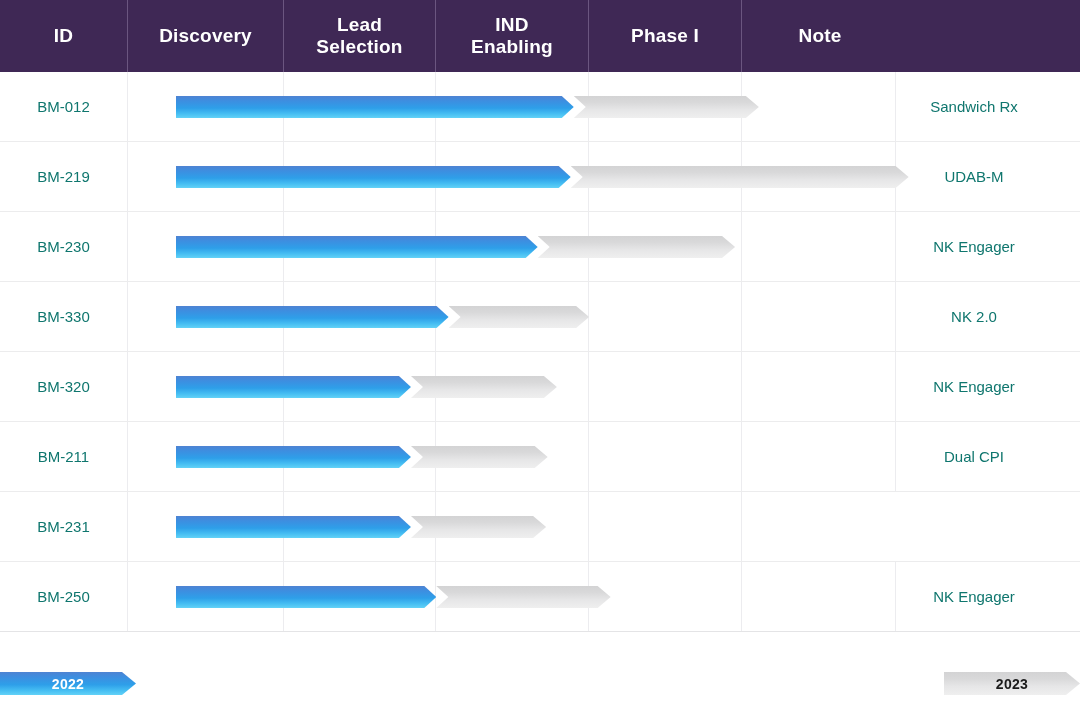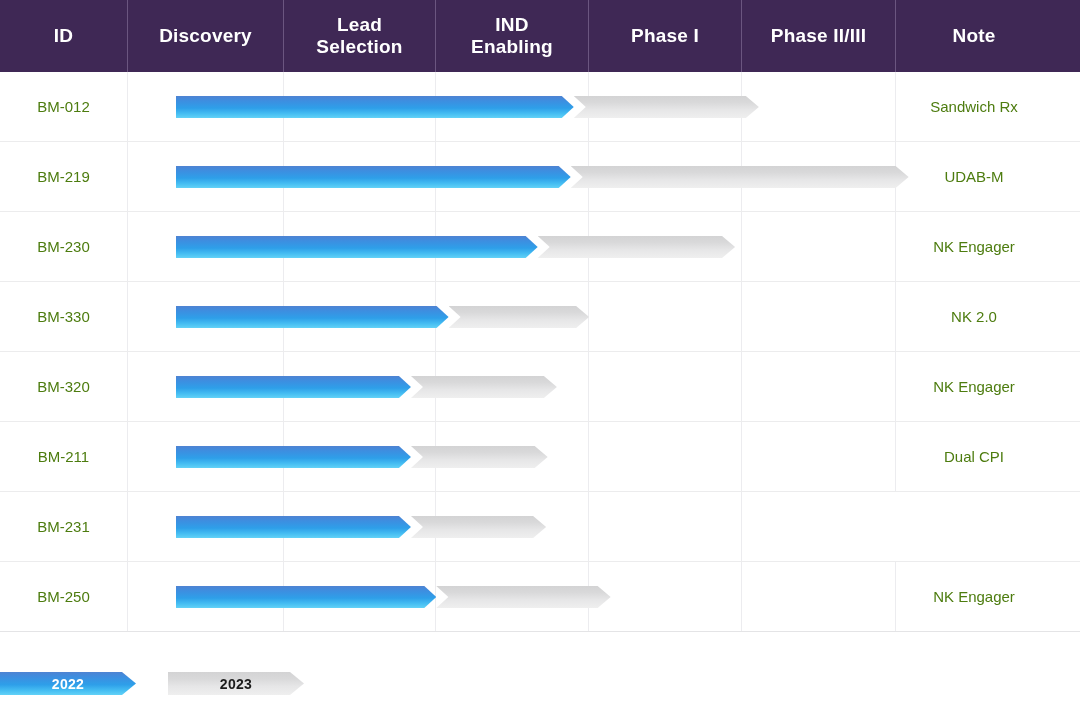--- a/index.html
+++ b/index.html
@@ -58,21 +58,21 @@
     border-right: 1px solid #ececef;
     display: flex;
     align-items: center;
     justify-content: center;
     position: relative;
   }
   .td:last-child { border-right: none; }
 
   .cell-text {
     font-size: 15px;
-    color: #4d7c0f;
+    color: #0f766e;
     font-weight: 500;
     text-align: center;
     white-space: nowrap;
   }
 
   
   .c-id    { width: 128px; }
   .c-p1    { width: 156px; }
   .c-p2    { width: 152px; }
   .c-p3    { width: 153px; }
@@ -122,21 +122,21 @@
     z-index: 1;
   }
 
   
   #legend {
     position: absolute;
     left: 0;
     top: 672px;
     width: 1080px;
     display: flex;
-    justify-content: flex-start;
+    justify-content: space-between;
     gap: 32px;
   }
   .legend-item {
     position: relative;
     width: 136px;
     height: 23px;
     display: flex;
     align-items: center;
     justify-content: center;
   }
@@ -180,23 +180,20 @@
       </div>
     <div class="th c-p2">
         <span>Lead<br>Selection</span>
       </div>
     <div class="th c-p3">
         <span>IND<br>Enabling</span>
       </div>
     <div class="th c-p4">
         <span>Phase I</span>
       </div>
-    <div class="th c-p5">
-        <span>Phase II/III</span>
-      </div>
     <div class="th c-note">
         <span>Note</span>
       </div>
   </div>
 
   <div class="tbody" id="tbody">
       <div class="tr">
         <div class="td c-id">
           <span class="cell-text">BM-012</span>
         </div>

